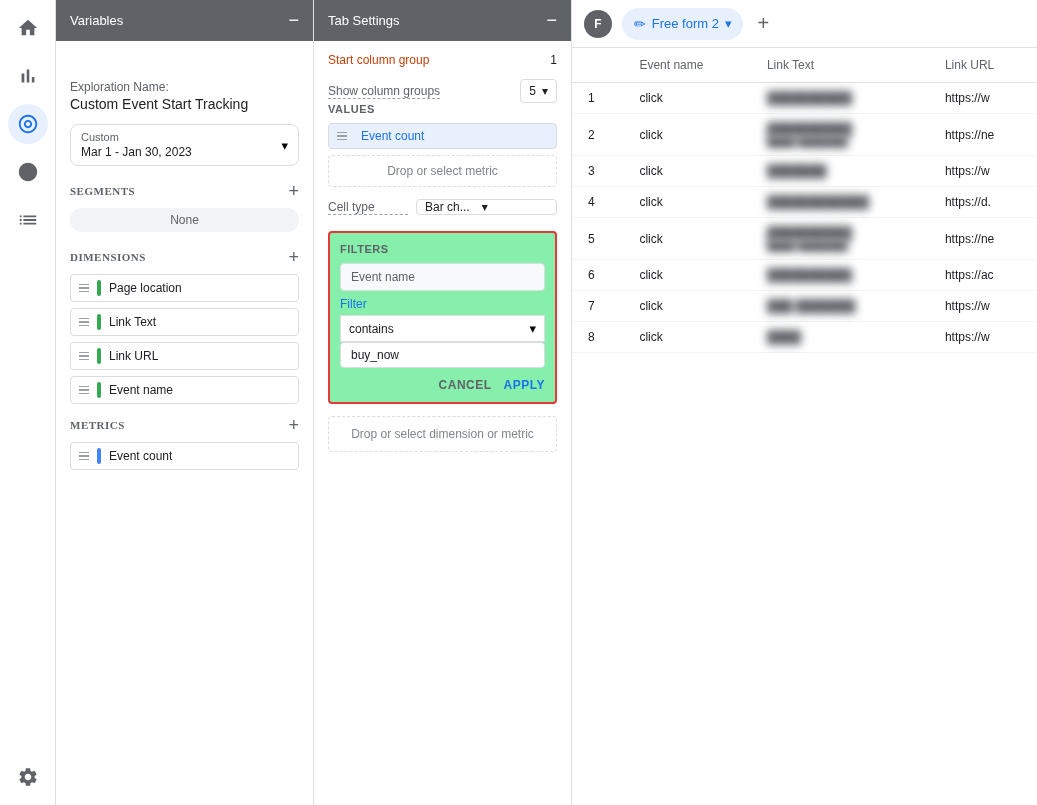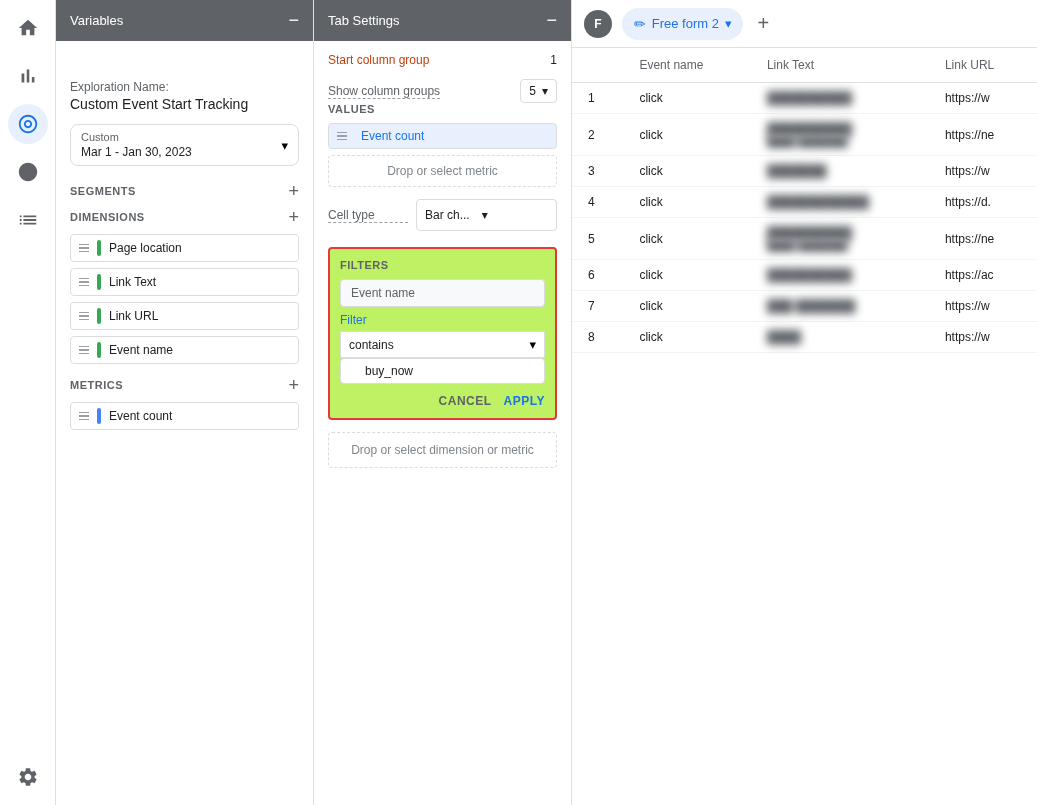--- a/index.html
+++ b/index.html
@@ -63,21 +63,21 @@
       display: flex; align-items: center; justify-content: space-between;
       border: 1px solid #dadce0; border-radius: 8px;
       padding: 6px 10px; margin-bottom: 16px; cursor: pointer;
     }
     .date-range-label { font-size: 11px; color: #5f6368; margin-bottom: 2px; }
     .date-range-value { font-size: 12px; color: #202124; }
     .section-header {
       display: flex; align-items: center; justify-content: space-between;
       margin-bottom: 8px;
     }
-    .section-title { font-size: 11px; font-weight: 600; color: #5f6368; letter-spacing: 0.5px; }
+    .section-title { font-size: 11px; font-weight: 600; color: #5f6368; letter-spacing: 0.5px; font-family: Liberation Serif, serif; }
     .add-btn { color: #5f6368; cursor: pointer; font-size: 18px; line-height: 1; }
     .segment-pill {
       background: #f1f3f4; border-radius: 16px;
       padding: 5px 12px; font-size: 12px; color: #5f6368;
       text-align: center; margin-bottom: 16px;
     }
     .dimension-item, .metric-item {
       display: flex; align-items: center;
       border: 1px solid #dadce0; border-radius: 4px;
       padding: 5px 8px; margin-bottom: 6px;
@@ -124,48 +124,48 @@
     }
     .drop-metric-box {
       border: 1px dashed #dadce0; border-radius: 4px;
       padding: 8px; text-align: center;
       font-size: 12px; color: #80868b; margin-bottom: 12px; cursor: pointer;
     }
     .cell-type-row { display: flex; align-items: center; margin-bottom: 16px; gap: 8px; }
     .cell-type-label { font-size: 12px; color: #5f6368; border-bottom: 1px dashed #9aa0a6; width: 80px; }
     .bar-ch-select {
       display: flex; align-items: center; border: 1px solid #dadce0;
-      border-radius: 4px; padding: 8px 8px; cursor: pointer; gap: 12px;
+      border-radius: 4px; padding: 0 8px; cursor: pointer; gap: 12px;
       background: #fff; font-size: 12px; color: #202124; flex: 1;
     }
 
     
     .filters-box {
       border: 2.5px solid #e53935;
       border-radius: 4px;
       padding: 10px;
       margin-bottom: 12px;
-      background: #bef264;
+      background: #86efac;
     }
     .filters-title { font-size: 11px; font-weight: 700; color: #5f6368; letter-spacing: 0.5px; margin-bottom: 8px; }
     .filter-event-name {
       border: 1px solid #dadce0; border-radius: 4px;
       padding: 6px 10px; font-size: 12px; color: #5f6368;
       margin-bottom: 6px; background: #f8f9fa;
     }
     .filter-label { font-size: 12px; color: #1a73e8; margin-bottom: 4px; }
     .contains-row {
       display: flex; align-items: center;
       border: 1px solid #dadce0; border-radius: 0;
       padding: 5px 8px; background: #fff; margin-bottom: 0; cursor: pointer;
     }
     .contains-text { font-size: 12px; color: #202124; flex: 1; }
     .filter-value-box {
       border: 1px solid #dadce0; border-radius: 4px;
-      padding: 5px 24px; font-size: 12px; color: #202124;
+      padding: 5px 10px; font-size: 12px; color: #202124;
       margin-bottom: 10px; background: #fff;
     }
     .filter-actions { display: flex; align-items: center; justify-content: flex-end; gap: 12px; }
     .cancel-btn { font-size: 12px; font-weight: 600; color: #5f6368; cursor: pointer; letter-spacing: 0.5px; }
     .apply-btn { font-size: 12px; font-weight: 600; color: #1a73e8; cursor: pointer; letter-spacing: 0.5px; }
     .drop-dim-box {
       border: 1px dashed #dadce0; border-radius: 4px;
       padding: 10px 8px; text-align: center;
       font-size: 12px; color: #80868b; cursor: pointer;
     }
@@ -286,20 +286,21 @@
         <div class="date-range-label">Custom</div>
         <div class="date-range-value">Mar 1 - Jan 30, 2023</div>
       </div>
       <span>▾</span>
     </div>
 
     <div class="section-header">
       <span class="section-title">SEGMENTS</span>
       <span class="add-btn">+</span>
     </div>
+    <div class="segment-pill">None</div>
 
     <div class="section-header">
       <span class="section-title">DIMENSIONS</span>
       <span class="add-btn">+</span>
     </div>
 
     <div class="dimension-item">
       <span class="drag-handle">
           <span></span>
           <span></span>

